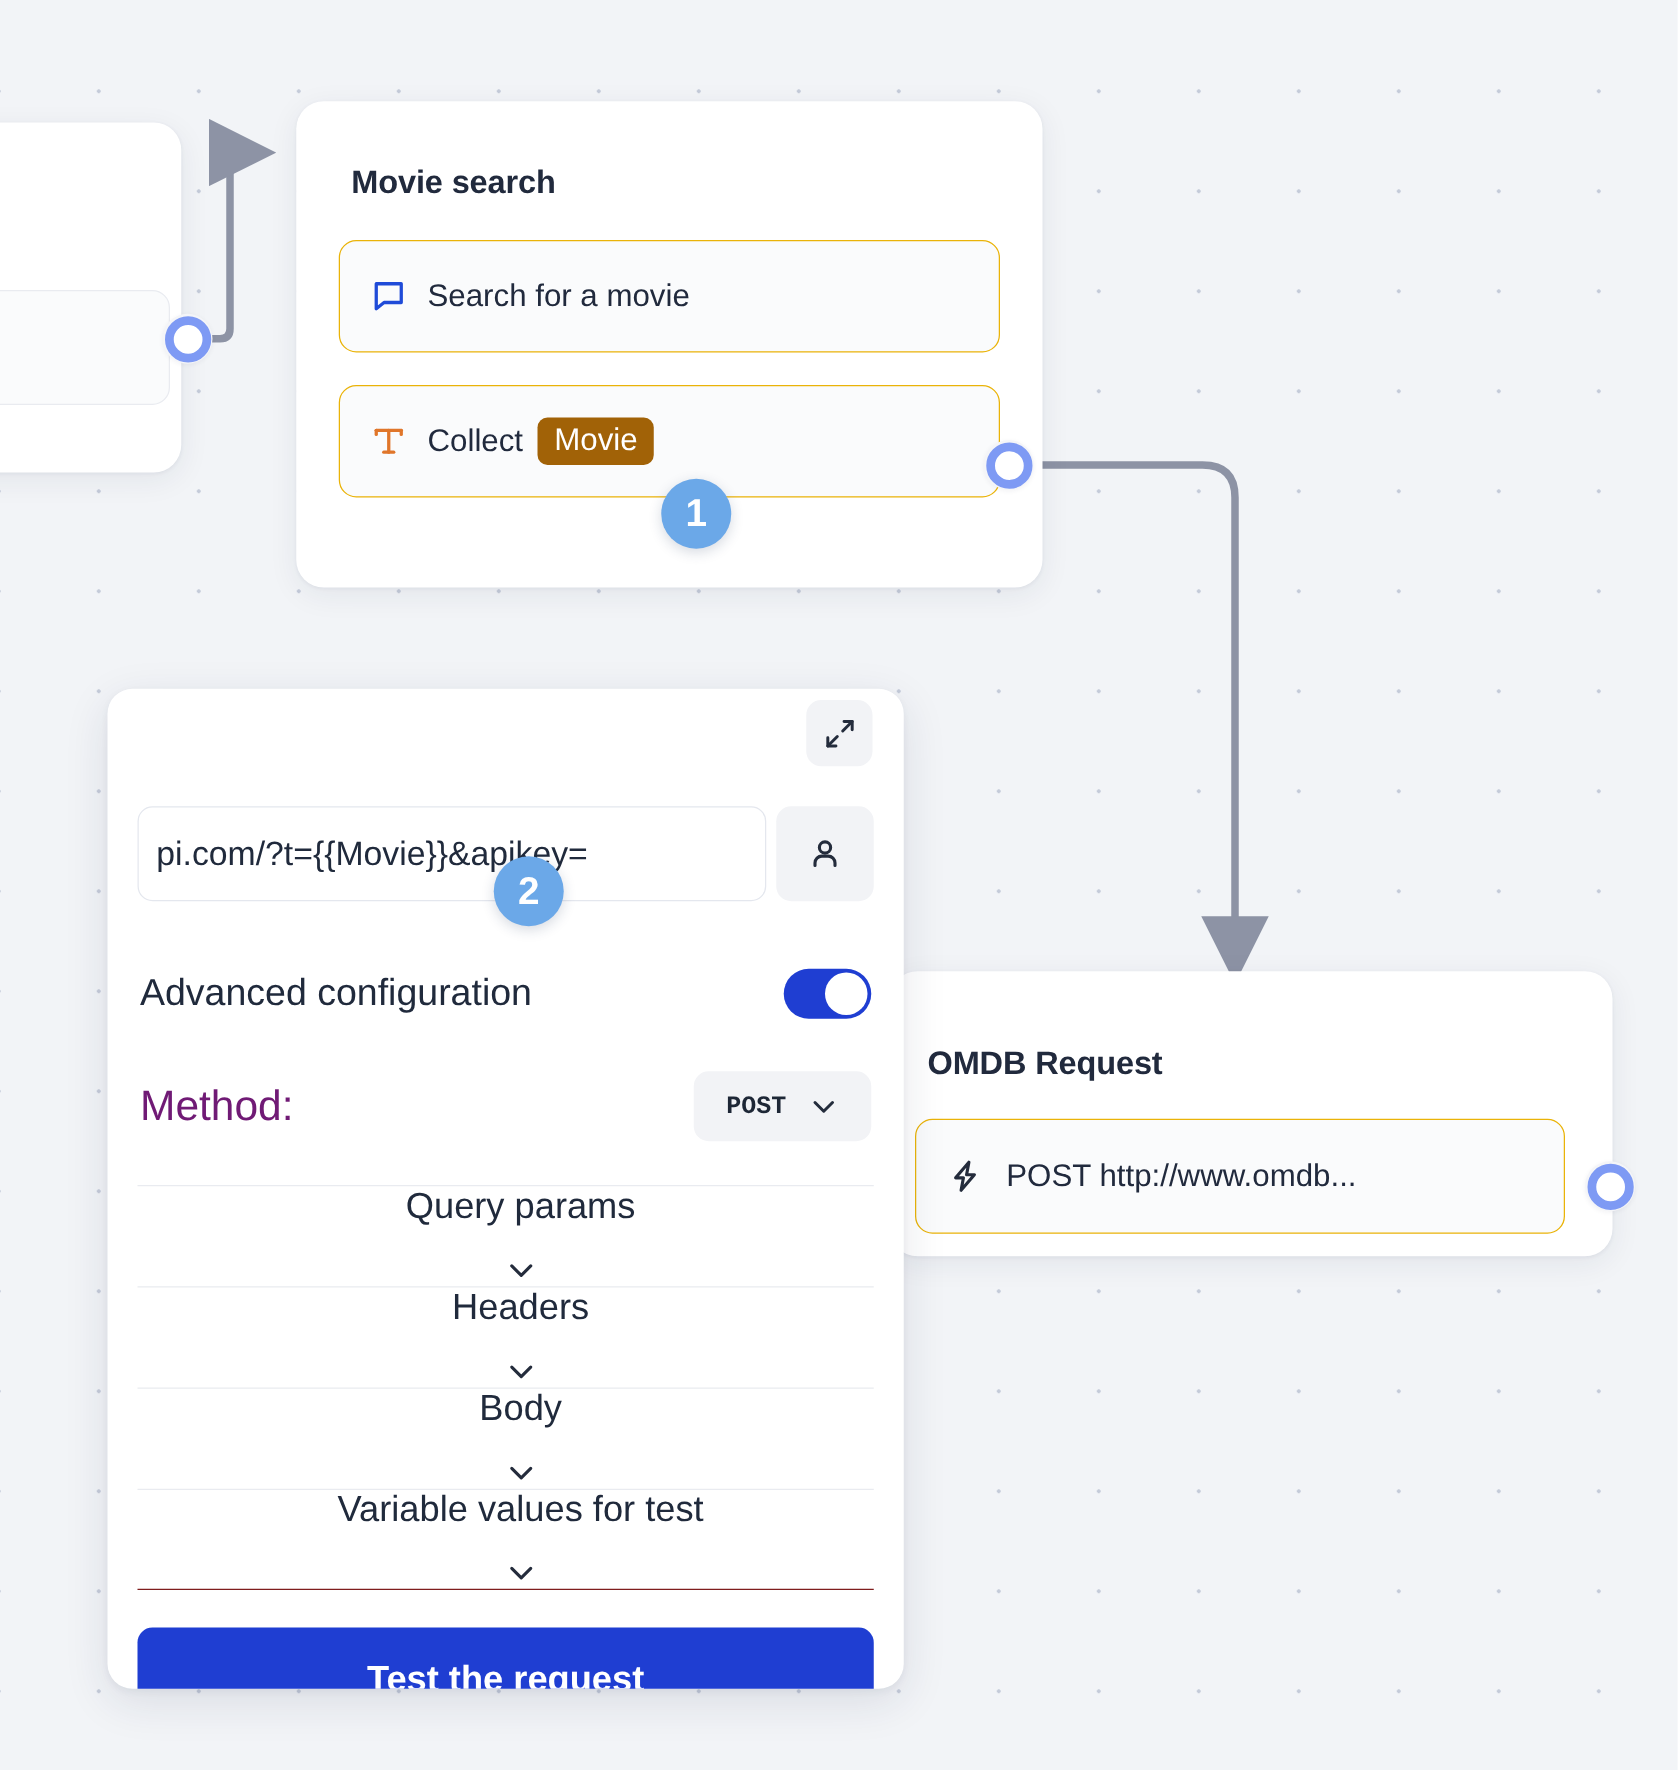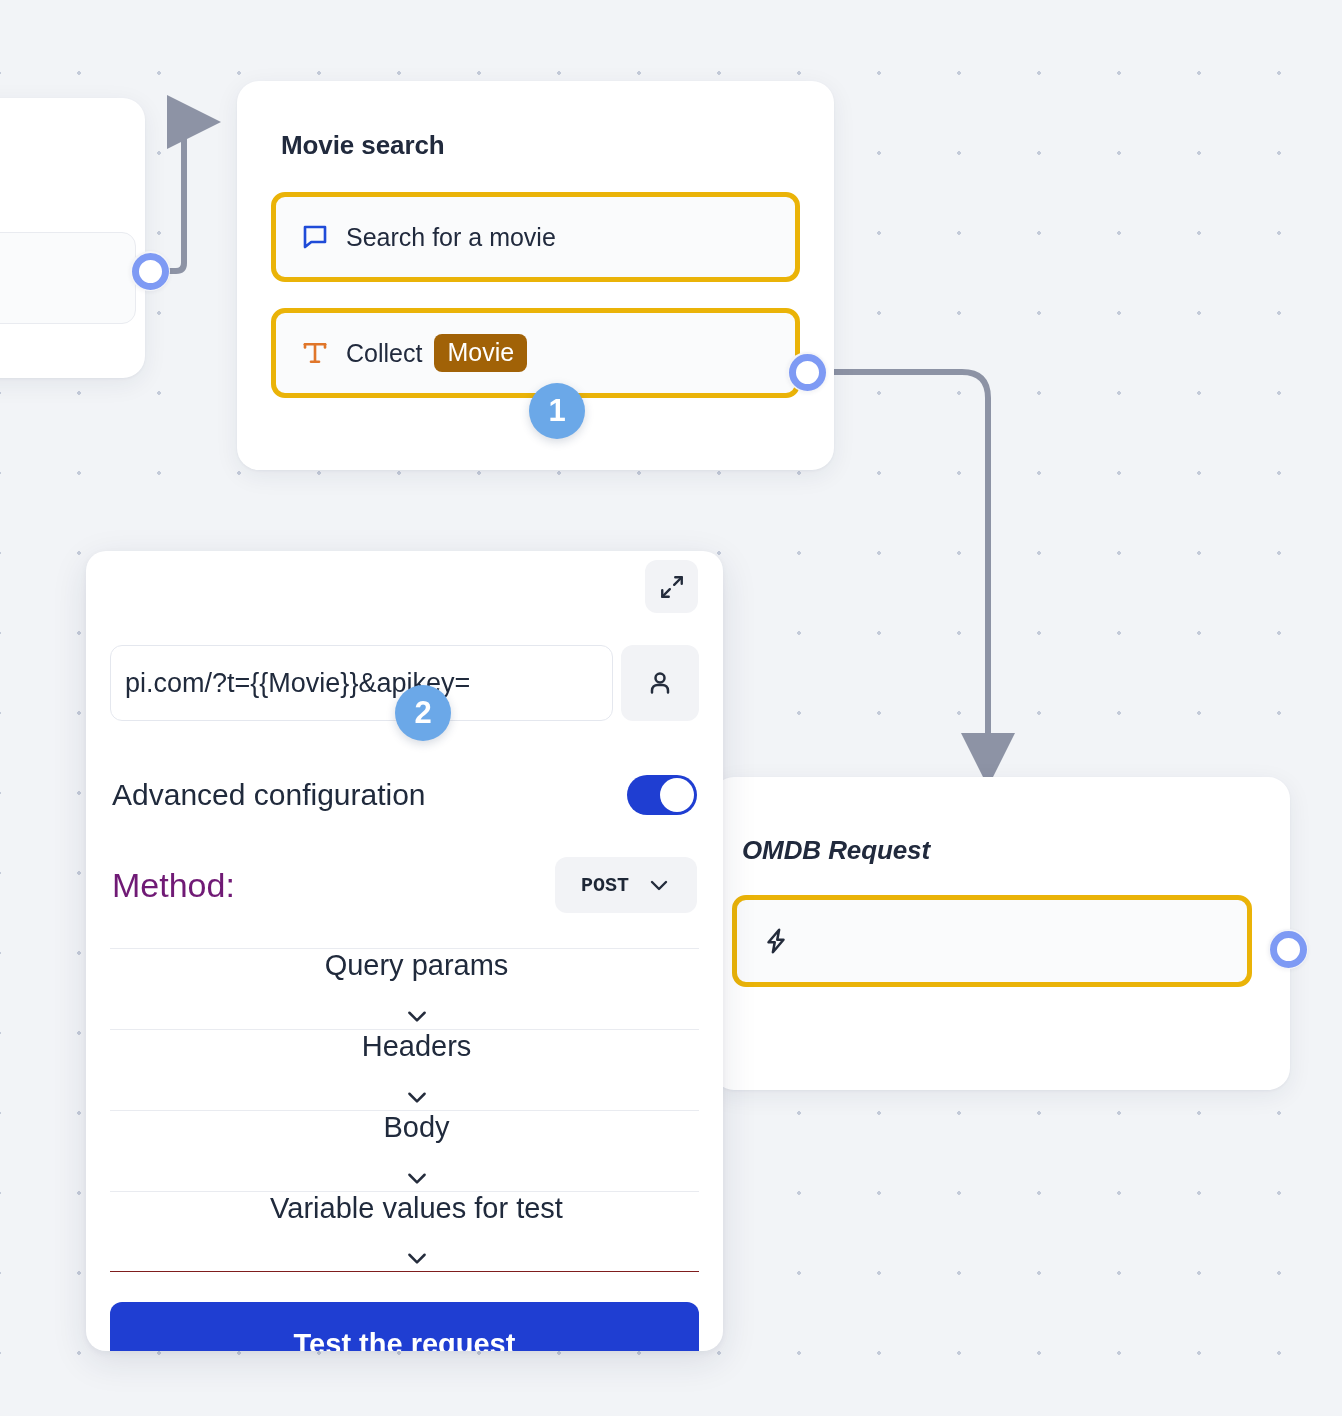--- a/index.html
+++ b/index.html
@@ -33,21 +33,21 @@
     font-size: 26px;
     font-weight: 700;
     color: #212a3d;
     letter-spacing: -0.1px;
   }
   .node-row {
     display: flex;
     align-items: center;
     gap: 16px;
     background: #fafbfc;
-    border: 5px solid #eab308;
+    border: 1px solid #eab308;
     border-radius: 14px;
     padding: 0 22px;
     height: 90px;
     font-size: 25px;
     color: #212a3d;
   }
   .node-row .row-label { white-space: nowrap; }
 
   
   #node-prev {
@@ -90,23 +90,22 @@
     font-size: 25px;
     line-height: 1.12;
     margin-left: -4px;
   }
 
   
   #node-omdb {
     left: 712px;
     top: 777px;
     width: 578px;
-    height: 313px;
+    height: 228px;
     padding: 34px 38px 0 20px;
-    font-style: italic;
   }
   #node-omdb .node-title { margin: 24px 0 0 10px; }
   #node-omdb .node-row {
     margin-top: 29px;
     height: 92px;
     padding-left: 24px;
     gap: 18px;
   }
 
   
@@ -332,20 +331,21 @@
   </div>
 
   <div class="node" id="node-omdb">
     <div class="node-title">OMDB Request</div>
     <div class="node-row">
       <span class="icon">
         <svg width="30" height="30" viewBox="0 0 24 24" fill="none" stroke="#242c3c" stroke-width="2" stroke-linejoin="round" stroke-linecap="round">
           <path d="M14.5 3 L6 13 h5 L9.5 21 L18 11 h-5 z"></path>
         </svg>
       </span>
+      <span class="row-label">POST http://www.omdb...</span>
     </div>
   </div>
 
   <div class="port" id="port-prev"></div>
   <div class="port" id="port-movie"></div>
   <div class="port" id="port-omdb"></div>
 
   <div id="config-panel">
 
     <button id="expand-btn">

